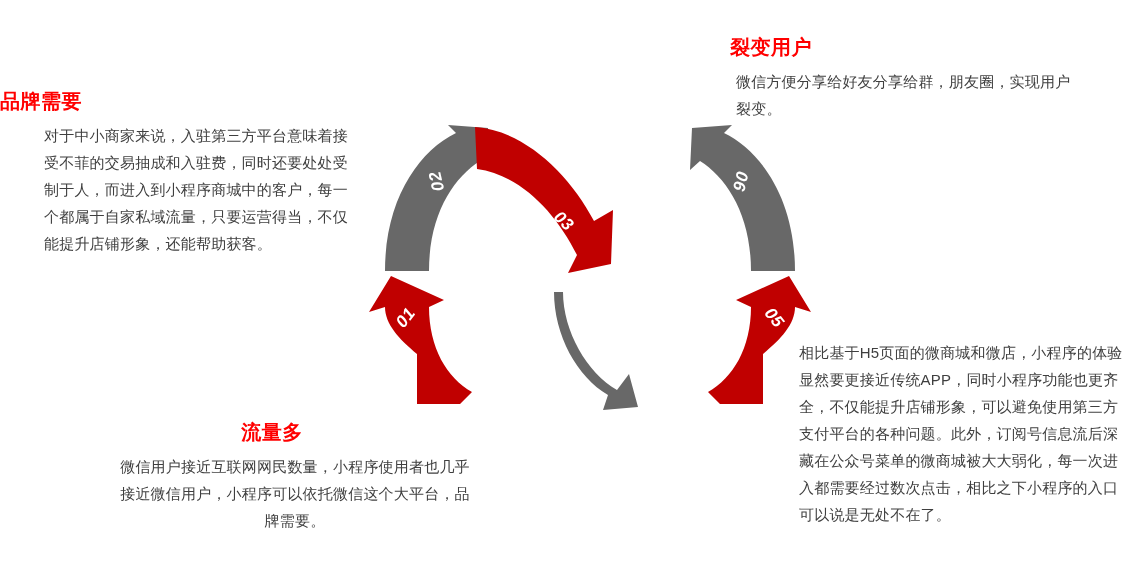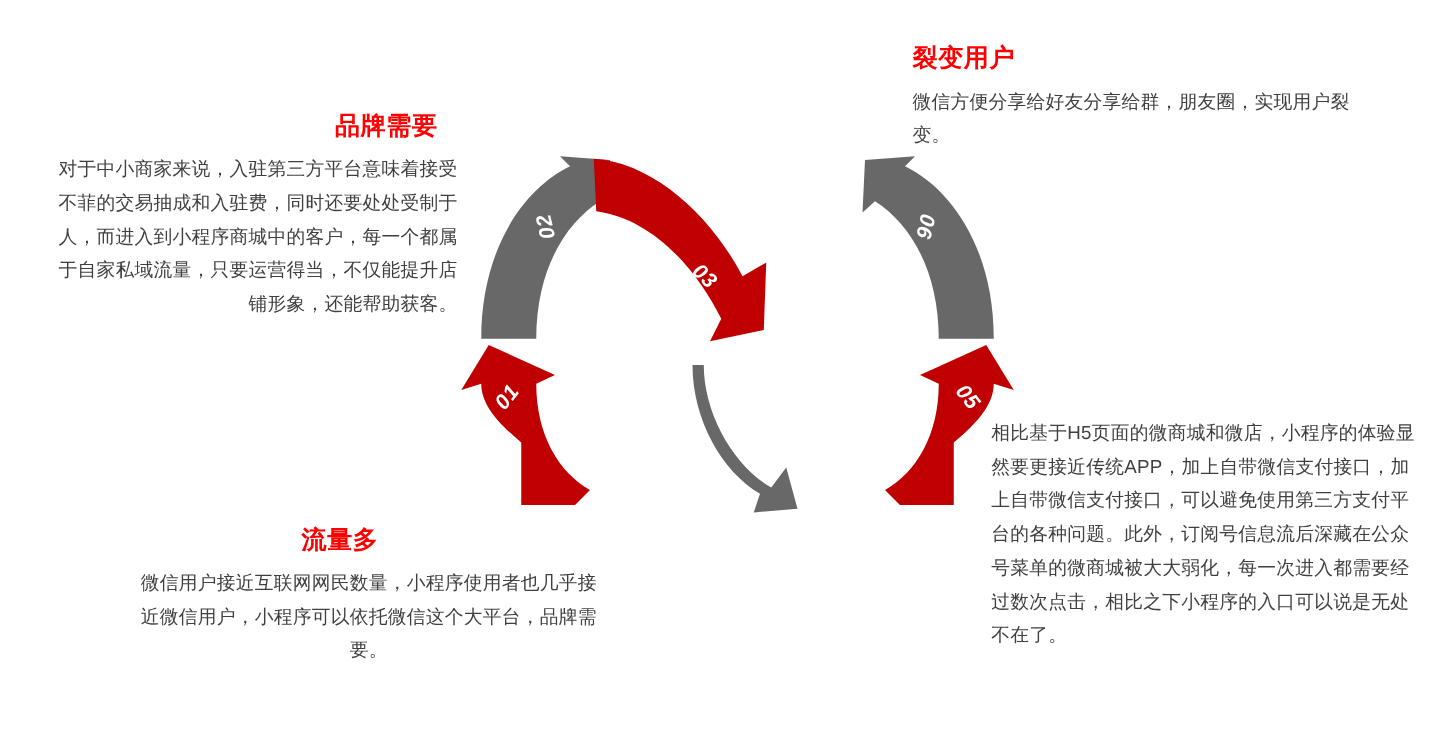--- a/index.html
+++ b/index.html
@@ -20,26 +20,26 @@
     font-weight:bold;
     font-size:20px;
     line-height:26px;
     margin:4px 0 8px 0;
     letter-spacing:0.5px;
   }
   .block .body{
     color:#3f3f3f;
     font-size:15px;
     line-height:27px;
-    margin:0;
+    margin:6px;
     letter-spacing:0.2px;
   }
 
   
-  #blk-brand{left:0px;top:84px;width:372px;text-align:right;}
+  #blk-brand{left:0px;top:84px;width:372px;text-align:left;}
   #blk-brand .title{padding-right:22px;}
   #blk-brand .body{padding-right:6px;padding-left:38px;}
 
   
   #blk-fission{left:730px;top:30px;width:360px;text-align:left;}
 
   
   #blk-traffic{left:112px;top:415px;width:372px;text-align:center;}
   #blk-traffic .title{padding-right:52px;}
   #blk-traffic .body{padding-right:6px;}
@@ -73,21 +73,21 @@
     <p class="title">裂变用户</p>
     <p class="body">微信方便分享给好友分享给群，朋友圈，实现用户裂变。</p>
   </div>
 
   <div class="block" id="blk-traffic">
     <p class="title">流量多</p>
     <p class="body">微信用户接近互联网网民数量，小程序使用者也几乎接近微信用户，小程序可以依托微信这个大平台，品牌需要。</p>
   </div>
 
   <div class="block" id="blk-exp">
-    <p class="body">相比基于H5页面的微商城和微店，小程序的体验显然要更接近传统APP，加上自带微信支付接口，加上自带微信支付接口，可以避免使用第三方支付平台的各种问题。此外，订阅号信息流后深藏在公众号菜单的微商城被大大弱化，每一次进入都需要经过数次点击，相比之下小程序的入口可以说是无处不在了。</p>
+    <p class="body">相比基于H5页面的微商城和微店，小程序的体验显然要更接近传统APP，同时小程序功能也更齐全，不仅能提升店铺形象，可以避免使用第三方支付平台的各种问题。此外，订阅号信息流后深藏在公众号菜单的微商城被大大弱化，每一次进入都需要经过数次点击，相比之下小程序的入口可以说是无处不在了。</p>
   </div>
 
   <div id="diagram">
     <svg width="470" height="285" viewBox="0 0 470 285" xmlns="http://www.w3.org/2000/svg">
 
       <g>
         <path fill="#686868" d="M 30,146
                  C 30,74 64,26 101,8
                  L 93,0
                  L 133,3

